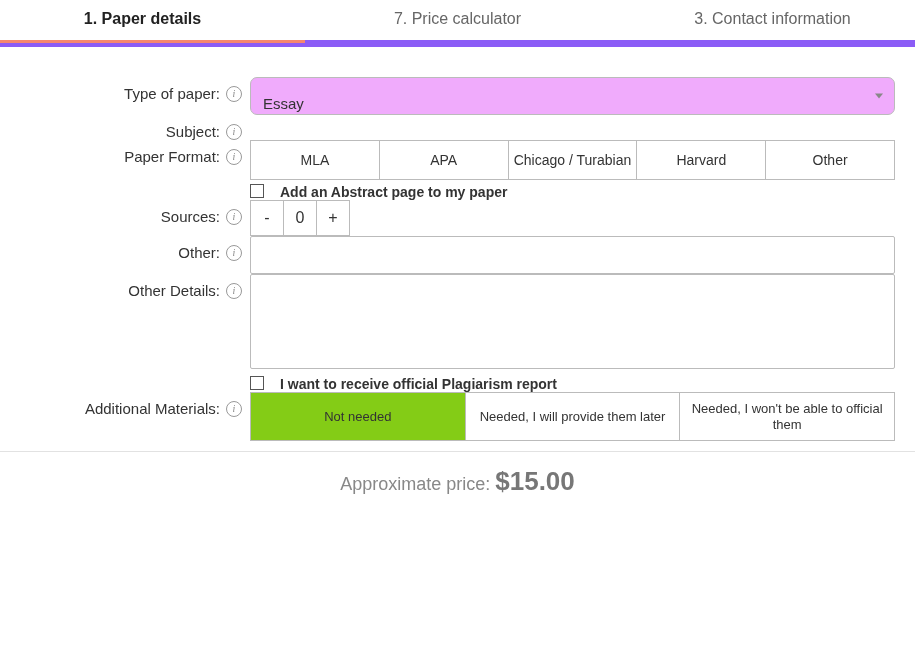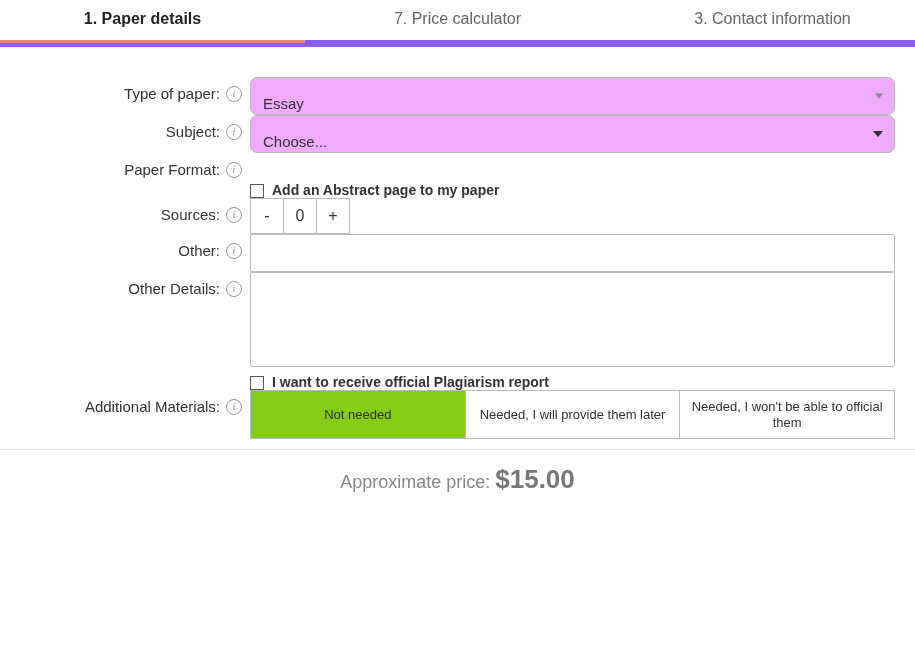--- a/index.html
+++ b/index.html
@@ -14,21 +14,21 @@
 .ctrl-col { flex: 1; }
 .info-icon { display: inline-flex; width: 16px; height: 16px; border: 1px solid #999; border-radius: 50%; align-items: center; justify-content: center; font-size: 10px; font-style: italic; color: #888; font-family: Georgia, serif; }
 .select { width: 100%; height: 38px; border: 1px solid #bbb; border-radius: 7px; padding: 17px 30px 0 12px; font-size: 15px; background: #f0abfc; appearance: none; position: relative; cursor: pointer; }
 .select-wrap { position: relative; }
 .select-wrap::after { content: ""; position: absolute; right: 12px; top: 50%; transform: translateY(-50%); width: 0; height: 0; border-left: 5px solid transparent; border-right: 5px solid transparent; border-top: 6px solid #333; pointer-events: none; }
 .select-wrap.light::after { border-top-color: #888; border-left-width: 4px; border-right-width: 4px; border-top-width: 5px; }
 .btn-group { display: flex; width: 100%; }
 .btn-opt { flex: 1; border: 1px solid #bbb; padding: 8px 4px; text-align: center; font-size: 14px; background: #fff; cursor: pointer; margin-left: -1px; line-height: 1.2; display: flex; align-items: center; justify-content: center; min-height: 40px; }
 .btn-opt:first-child { margin-left: 0; }
 .btn-opt.selected { background: #84cc16; }
-.check-row { display: flex; align-items: flex-end; gap: 8px; margin-top: 4px; }
+.check-row { display: flex; align-items: flex-start; gap: 16px; margin-top: 4px; }
 .checkbox { width: 14px; height: 14px; border: 1px solid #555; cursor: pointer; }
 .check-label { font-size: 14px; font-weight: bold; color: #333; }
 .stepper { display: inline-flex; }
 .step-btn, .step-val { width: 34px; height: 36px; border: 1px solid #bbb; display: flex; align-items: center; justify-content: center; font-size: 16px; background: #fff; margin-left: -1px; }
 .step-btn { cursor: pointer; }
 .step-btn:first-child { margin-left: 0; }
 .text-input { width: 100%; height: 38px; border: 1px solid #bbb; border-radius: 2px; padding: 0 10px; font-size: 15px; }
 .textarea { width: 100%; height: 95px; border: 1px solid #bbb; border-radius: 2px; padding: 8px 10px; font-size: 15px; resize: none; }
 .mat-group .btn-opt { font-size: 13px; }
 .price-bar { border-top: 1px solid #e2e2e2; padding: 14px 0; text-align: center; }
@@ -57,31 +57,35 @@
         <div class="select">Essay</div>
       </div>
     </div>
   </div>
 
   <div class="row">
     <div class="label-col">
       <span>Subject:</span>
       <span class="info-icon">i</span>
     </div>
-    <div class="ctrl-col">
-      <div class="select-wrap">
-        <div class="select">Choose...</div>
-      </div>
-    </div>
   </div>
 
   <div class="row">
     <div class="label-col">
       <span>Paper Format:</span>
       <span class="info-icon">i</span>
+    </div>
+    <div class="ctrl-col">
+      <div class="btn-group">
+        <div class="btn-opt">MLA</div>
+        <div class="btn-opt">APA</div>
+        <div class="btn-opt">Chicago / Turabian</div>
+        <div class="btn-opt">Harvard</div>
+        <div class="btn-opt">Other</div>
+      </div>
     </div>
   </div>
 
   <div class="row">
     <div class="label-col"></div>
     <div class="ctrl-col">
       <div class="check-row">
         <div class="checkbox"></div>
         <span class="check-label">Add an Abstract page to my paper</span>
       </div>

